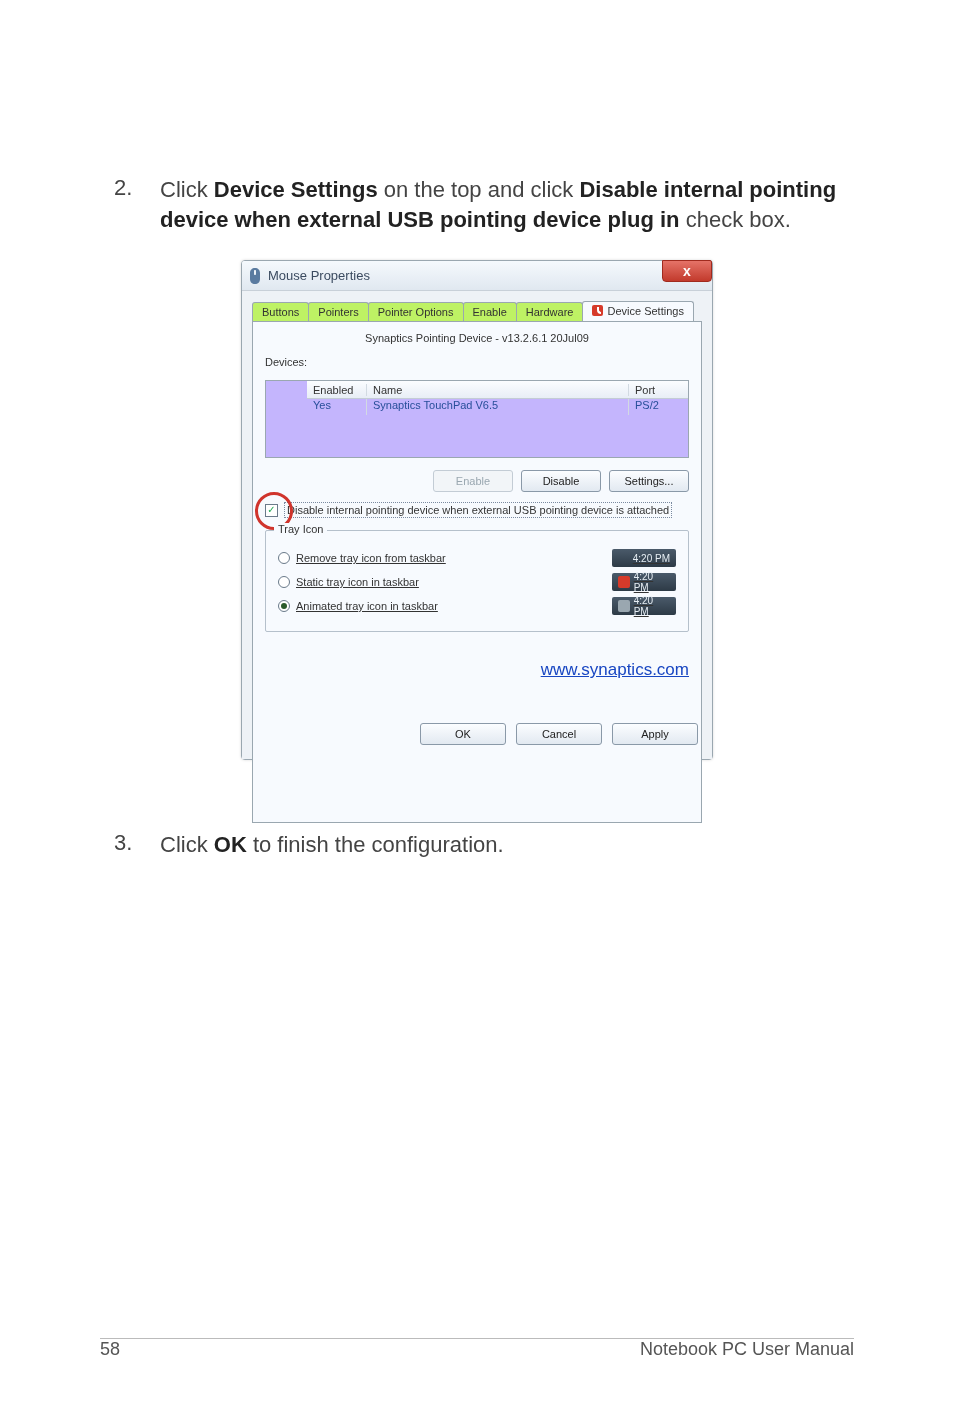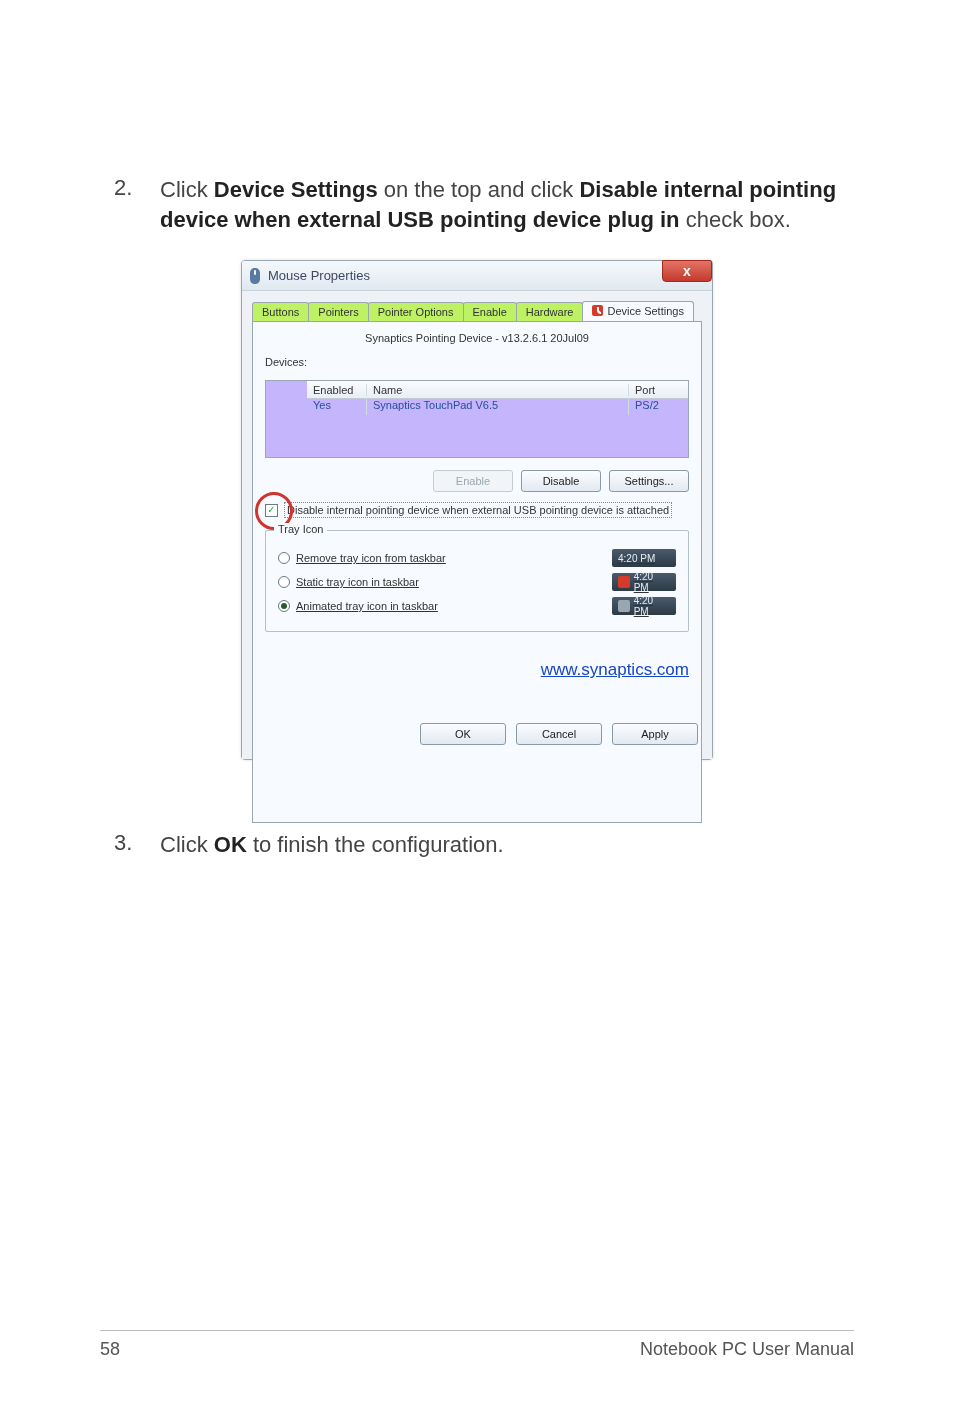--- a/index.html
+++ b/index.html
@@ -250,21 +250,21 @@
       margin-right: 6px;
       display:inline-flex; align-items:center; justify-content:center;
     }
     .rb.sel::after {
       content:""; width:6px; height:6px; background:#2a5a2a; border-radius:50%;
     }
     .tray-pill {
       width: 64px; height: 18px;
       background: linear-gradient(#4a5a6a,#2d3a46);
       border-radius: 2px;
-      display:flex; align-items:center; 
+      display:flex; align-items:center; justify-content:flex-end;
       padding: 8px 6px;
       color: #e6edf3;
       font-size: 10px;
       gap: 4px;
     }
     .tray-pill .ico {
       width: 12px; height: 12px;
       border-radius: 2px;
     }
     .ico-red { background:#d63a2a; }
@@ -282,21 +282,21 @@
       display:flex;
       justify-content: flex-end;
       gap: 10px;
     }
 
     .footer {
       position: absolute;
       bottom: 58px;
       left: 100px; right: 100px;
       border-top: 1px solid #bbb;
-      padding-top: 8px;
+      padding-top: 0;
       display:flex;
       justify-content: space-between;
       font-size: 18px;
       color: #555;
     }
 
     
     .mouse-ico svg { width:14px; height:18px; }
   </style>
 </head>

